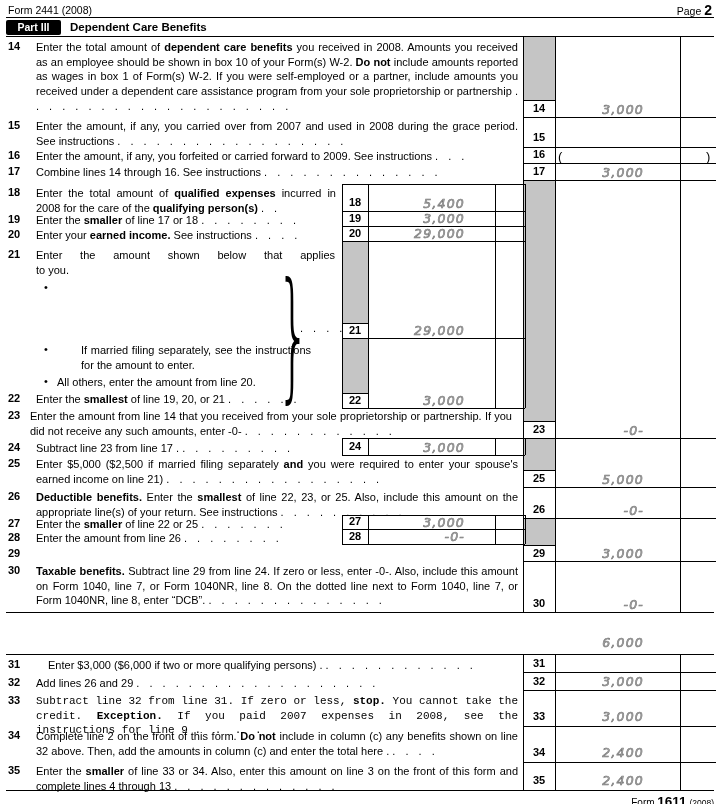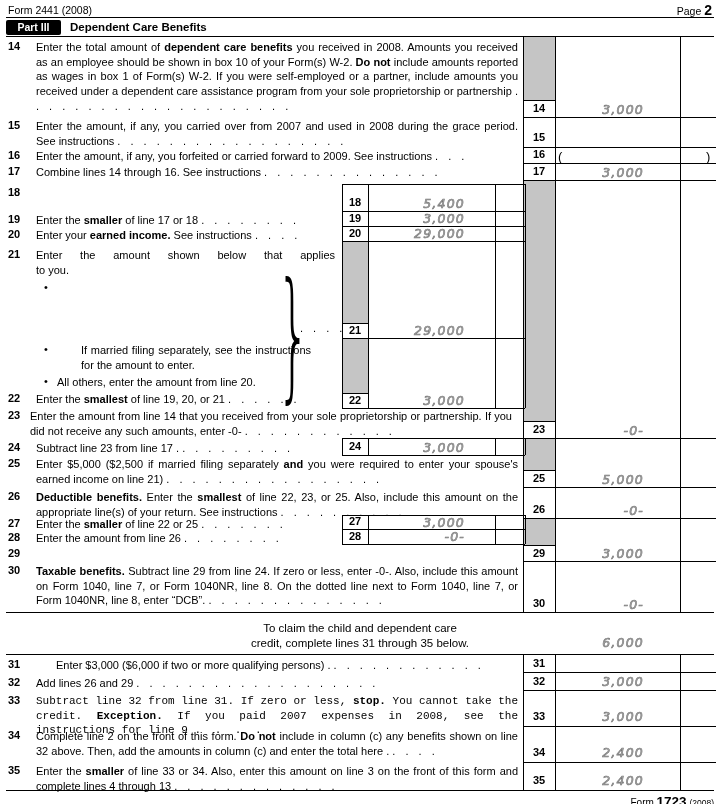--- a/index.html
+++ b/index.html
@@ -47,20 +47,21 @@
   <div class="ln" style="left:8px;top:119px;">15</div>
   <div class="txt" style="left:36px;top:119px;width:482px;"><span><span>Enter the amount, if any, you carried over from 2007 and used in 2008 during the grace period. See instructions</span></span> <span class="dots">. . . . . . . . . . . . . . . . . .</span></div>
 
   <div class="ln" style="left:8px;top:149px;">16</div>
   <div class="txt" style="left:36px;top:149px;width:482px;"><span><span>Enter the amount, if any, you forfeited or carried forward to 2009. See instructions</span></span> <span class="dots">. . .</span></div>
 
   <div class="ln" style="left:8px;top:165px;">17</div>
   <div class="txt" style="left:36px;top:165px;width:482px;"><span><span>Combine lines 14 through 16. See instructions</span></span> <span class="dots">. . . . . . . . . . . . . .</span></div>
 
   <div class="ln" style="left:8px;top:186px;">18</div>
+  <div class="txt" style="left:36px;top:186px;width:300px;"><span><span>Enter the total amount of </span><b>qualified expenses</b><span> incurred in 2008 for the care of the </span><b>qualifying person(s)</b></span> <span class="dots">. .</span></div>
 
   <div class="ln" style="left:8px;top:213px;">19</div>
   <div class="txt" style="left:36px;top:213px;width:300px;"><span><span>Enter the </span><b>smaller</b><span> of line 17 or 18</span></span> <span class="dots">. . . . . . . .</span></div>
 
   <div class="ln" style="left:8px;top:228px;">20</div>
   <div class="txt" style="left:36px;top:228px;width:300px;"><span><span>Enter your </span><b>earned income.</b><span> See instructions</span></span> <span class="dots">. . . .</span></div>
 
   <div class="ln" style="left:8px;top:248px;">21</div>
   <div class="txt jlast" style="left:36px;top:248px;width:299px;">Enter the amount shown below that applies</div>
   <div class="txt" style="left:36px;top:263px;width:299px;">to you.</div>
@@ -92,27 +93,23 @@
   <div class="txt" style="left:36px;top:517px;width:300px;"><span><span>Enter the </span><b>smaller</b><span> of line 22 or 25</span></span> <span class="dots">. . . . . . .</span></div>
 
   <div class="ln" style="left:8px;top:531px;">28</div>
   <div class="txt" style="left:36px;top:531px;width:300px;"><span><span>Enter the amount from line 26</span></span> <span class="dots">. . . . . . . .</span></div>
 
   <div class="ln" style="left:8px;top:547px;">29</div>
 
   <div class="ln" style="left:8px;top:564px;">30</div>
   <div class="txt" style="left:36px;top:564px;width:482px;"><span><b>Taxable benefits.</b><span> Subtract line 29 from line 24. If zero or less, enter -0-. Also, include this amount on Form 1040, line 7, or Form 1040NR, line 8. On the dotted line next to Form 1040, line 7, or Form 1040NR, line 8, enter “DCB”.</span></span> <span class="dots">. . . . . . . . . . . . . .</span></div>
 
-  <div class="abs" style="left:160px;top:621px;width:400px;text-align:center;font-size:11.5px;line-height:15px;">
-    <div>To claim the child and dependent care</div>
-    <div>credit, complete lines 31 through 35 below.</div>
-  </div>
 
   <div class="ln" style="left:8px;top:658px;">31</div>
-  <div class="txt" style="left:44px;top:658px;width:482px;padding-left:12px;"><span><span>Enter $3,000 ($6,000 if two or more qualifying persons) .</span></span> <span class="dots">. . . . . . . . . . . .</span></div>
+  <div class="txt" style="left:36px;top:658px;width:482px;padding-left:12px;"><span><span>Enter $3,000 ($6,000 if two or more qualifying persons) .</span></span> <span class="dots">. . . . . . . . . . . .</span></div>
 
   <div class="ln" style="left:8px;top:676px;">32</div>
   <div class="txt" style="left:36px;top:676px;width:482px;"><span><span>Add lines 26 and 29</span></span> <span class="dots">. . . . . . . . . . . . . . . . . . .</span></div>
 
   <div class="ln" style="left:8px;top:694px;">33</div>
   <div class="txt" style="left:36px;top:694px;width:482px;font-family:Liberation Mono, monospace;"><span><span>Subtract line 32 from line 31. If zero or less, </span><b>stop.</b><span> You cannot take the credit. </span><b>Exception.</b><span> If you paid 2007 expenses in 2008, see the instructions for line 9</span></span> <span class="dots">. . . .</span></div>
 
   <div class="ln" style="left:8px;top:729px;">34</div>
   <div class="txt" style="left:36px;top:729px;width:482px;"><span><span>Complete line 2 on the front of this form. </span><b>Do not</b><span> include in column (c) any benefits shown on line 32 above. Then, add the amounts in column (c) and enter the total here .</span></span> <span class="dots">. . . .</span></div>
 
@@ -229,17 +226,17 @@
   <div class="nbox" style="left:523px;top:774px;">35</div>
 
   <div class="val" style="left:555px;top:635px;width:89px;">6,000</div>
   <div class="val" style="left:555px;top:674px;width:89px;">3,000</div>
   <div class="val" style="left:555px;top:709px;width:89px;">3,000</div>
   <div class="val" style="left:555px;top:745px;width:89px;">2,400</div>
   <div class="val" style="left:555px;top:773px;width:89px;">2,400</div>
 
   <div class="abs" style="right:6px;top:794px;font-size:10px;">
     <span>Form</span>
-    <b style="font-size:13.5px;">1723</b>
+    <b style="font-size:13.5px;">1611</b>
     <span style="font-size:8.5px;">(2008)</span>
   </div>
 
 </div>
 
 </body></html>

